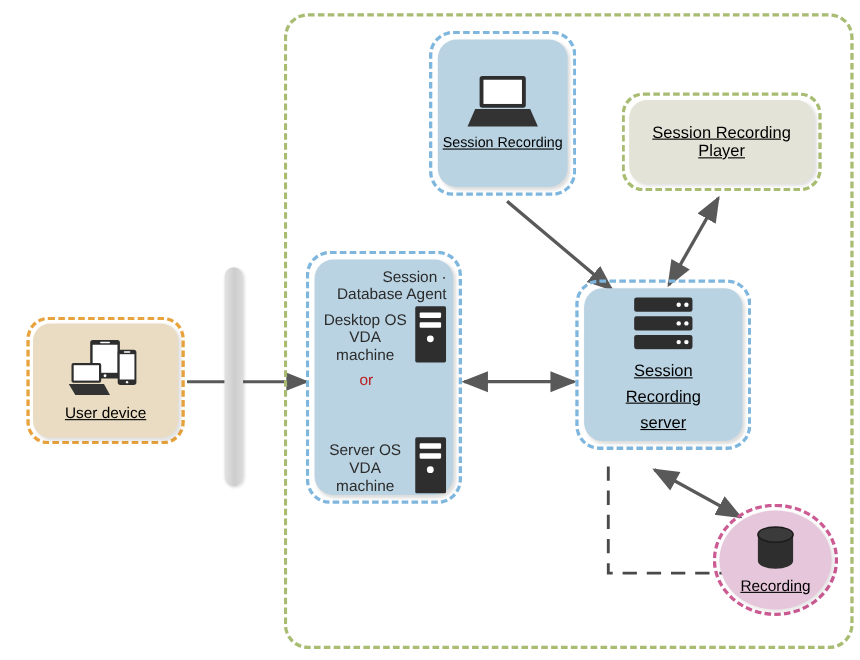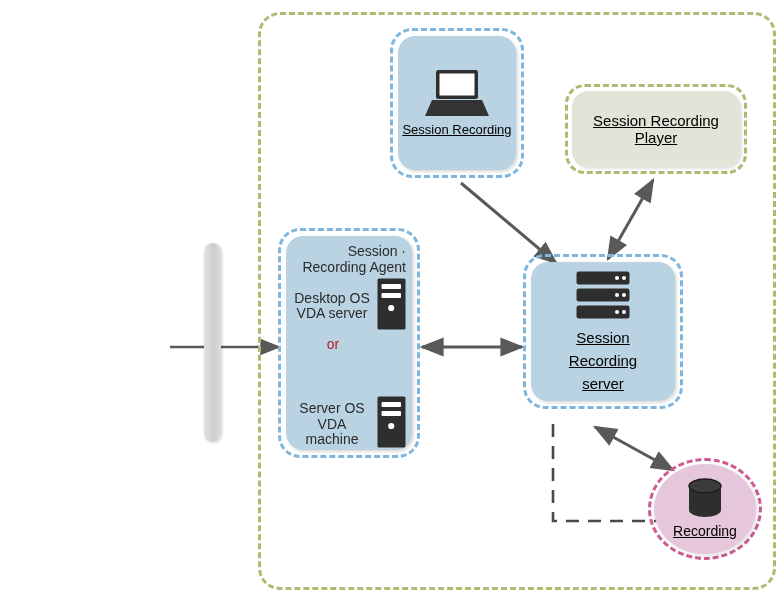--- a/index.html
+++ b/index.html
@@ -243,20 +243,43 @@
       <line x1="595" y1="427" x2="673" y2="470" stroke="#595959" stroke-width="3" marker-end="url(#arrow-end)" marker-start="url(#arrow-start)"></line>
     </g>
 
     <g>
       <path d="M 553,424 L 553,521 L 663,521" fill="none" stroke="#494949" stroke-width="2.6" stroke-dasharray="13 9"></path>
     </g>
   </svg>
 
   <div id="outer-boundary"></div>
 
+  <div id="user-device" class="node">
+    <div id="user-device-inner">
+      <span class="icon">
+        <svg width="68" height="52" viewBox="0 0 68 52" xmlns="http://www.w3.org/2000/svg">
+
+          <rect x="20" y="1" width="27" height="35" rx="2.5" fill="#2e2e2e"></rect>
+          <rect x="22.2" y="5.4" width="22.6" height="25.5" fill="#ffffff"></rect>
+          <rect x="29" y="2.6" width="9" height="1.4" rx="0.7" fill="#ffffff"></rect>
+          <circle cx="33.5" cy="33.6" r="1.3" fill="#ffffff"></circle>
+
+          <rect x="45" y="10" width="17" height="32" rx="2.5" fill="#2e2e2e"></rect>
+          <rect x="46.8" y="14" width="13.4" height="23" fill="#ffffff"></rect>
+          <rect x="50.5" y="11.4" width="6" height="1.2" rx="0.6" fill="#ffffff"></rect>
+          <circle cx="53.5" cy="39.4" r="1.1" fill="#ffffff"></circle>
+
+          <rect x="3" y="22" width="27" height="18" rx="1.8" fill="#2e2e2e"></rect>
+          <rect x="5" y="24" width="23" height="14" fill="#ffffff"></rect>
+          <path d="M0.5 41 L32.5 41 L38 51 L6.5 51 Z" fill="#333333"></path>
+        </svg>
+      </span>
+      <div class="node-label">User device</div>
+    </div>
+  </div>
 
   <div id="firewall-bar"></div>
 
   <div id="policy-console" class="node blue-node">
     <div class="blue-inner">
       <span class="icon">
         <svg width="66" height="50" viewBox="0 0 66 50" xmlns="http://www.w3.org/2000/svg">
           <rect x="12" y="1" width="42" height="29" rx="2.5" fill="#2e2e2e"></rect>
           <rect x="15.5" y="4.5" width="35" height="22" fill="#ffffff"></rect>
           <path d="M8 31 L58 31 L65 47 L1 47 Z" fill="#333333"></path>
@@ -272,27 +295,27 @@
         <div class="node-label">Session Recording</div>
         <div class="node-label">Player</div>
       </div>
     </div>
   </div>
 
   <div id="agent-node" class="node blue-node">
     <div class="blue-inner" id="agent-inner">
       <div id="agent-title">
         <div>Session  ·</div>
-        <div>Recording Agent</div>
+        <div>Database Agent</div>
       </div>
 
       <div class="vda-row" style="margin-top:3px;">
         <div class="vda-text">Desktop
 OS VDA
-server</div>
+machine</div>
         <span class="icon">
           <svg width="29" height="52" viewBox="0 0 29 52" xmlns="http://www.w3.org/2000/svg">
             <rect x="0.5" y="0.5" width="28" height="51" rx="1.5" fill="#2e2e2e"></rect>
             <rect x="4.5" y="6" width="19.5" height="5" rx="1" fill="#ffffff"></rect>
             <rect x="4.5" y="15" width="19.5" height="5" rx="1" fill="#ffffff"></rect>
             <circle cx="14.2" cy="30" r="3.1" fill="#ffffff"></circle>
           </svg>
         </span>
       </div>
 

